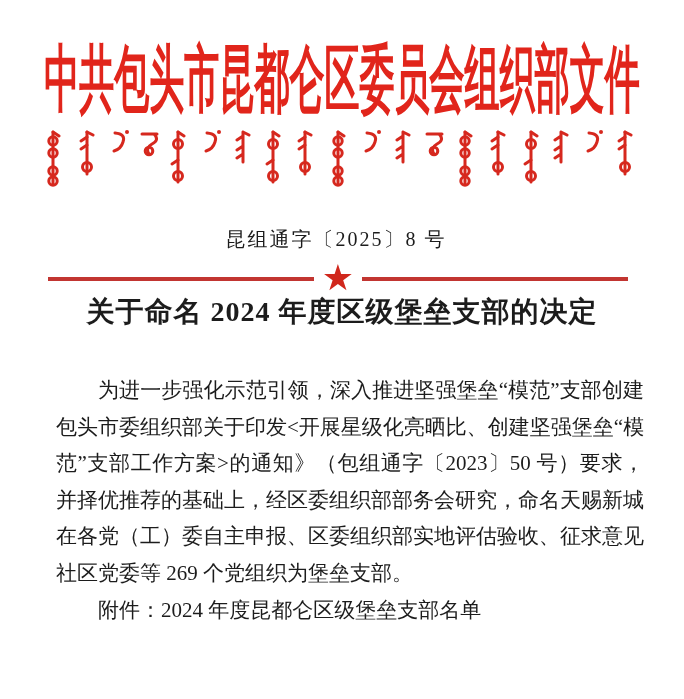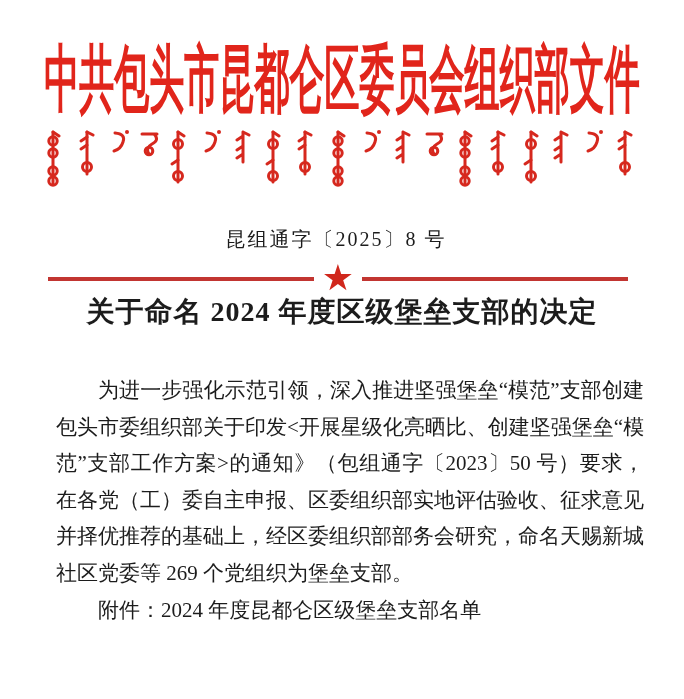--- a/index.html
+++ b/index.html
@@ -155,19 +155,19 @@
     <div class="star">★</div>
     <div class="rule"></div>
   </div>
 
   <div class="doc-title">关于命名 2024 年度区级堡垒支部的决定</div>
 
   <div class="body-text">
     <div class="body-line indent">为进一步强化示范引领，深入推进坚强堡垒“模范”支部创建</div>
     <div class="body-line">包头市委组织部关于印发&lt;开展星级化亮晒比、创建坚强堡垒“模</div>
     <div class="body-line">范”支部工作方案&gt;的通知》（包组通字〔2023〕50 号）要求，</div>
+    <div class="body-line">并择优推荐的基础上，经区委组织部部务会研究，命名天赐新城</div>
     <div class="body-line">在各党（工）委自主申报、区委组织部实地评估验收、征求意见</div>
-    <div class="body-line">并择优推荐的基础上，经区委组织部部务会研究，命名天赐新城</div>
     <div class="body-line no-justify">社区党委等 269 个党组织为堡垒支部。</div>
     <div class="attachment">附件：2024 年度昆都仑区级堡垒支部名单</div>
   </div>
 
 </div>
 
 </body></html>

